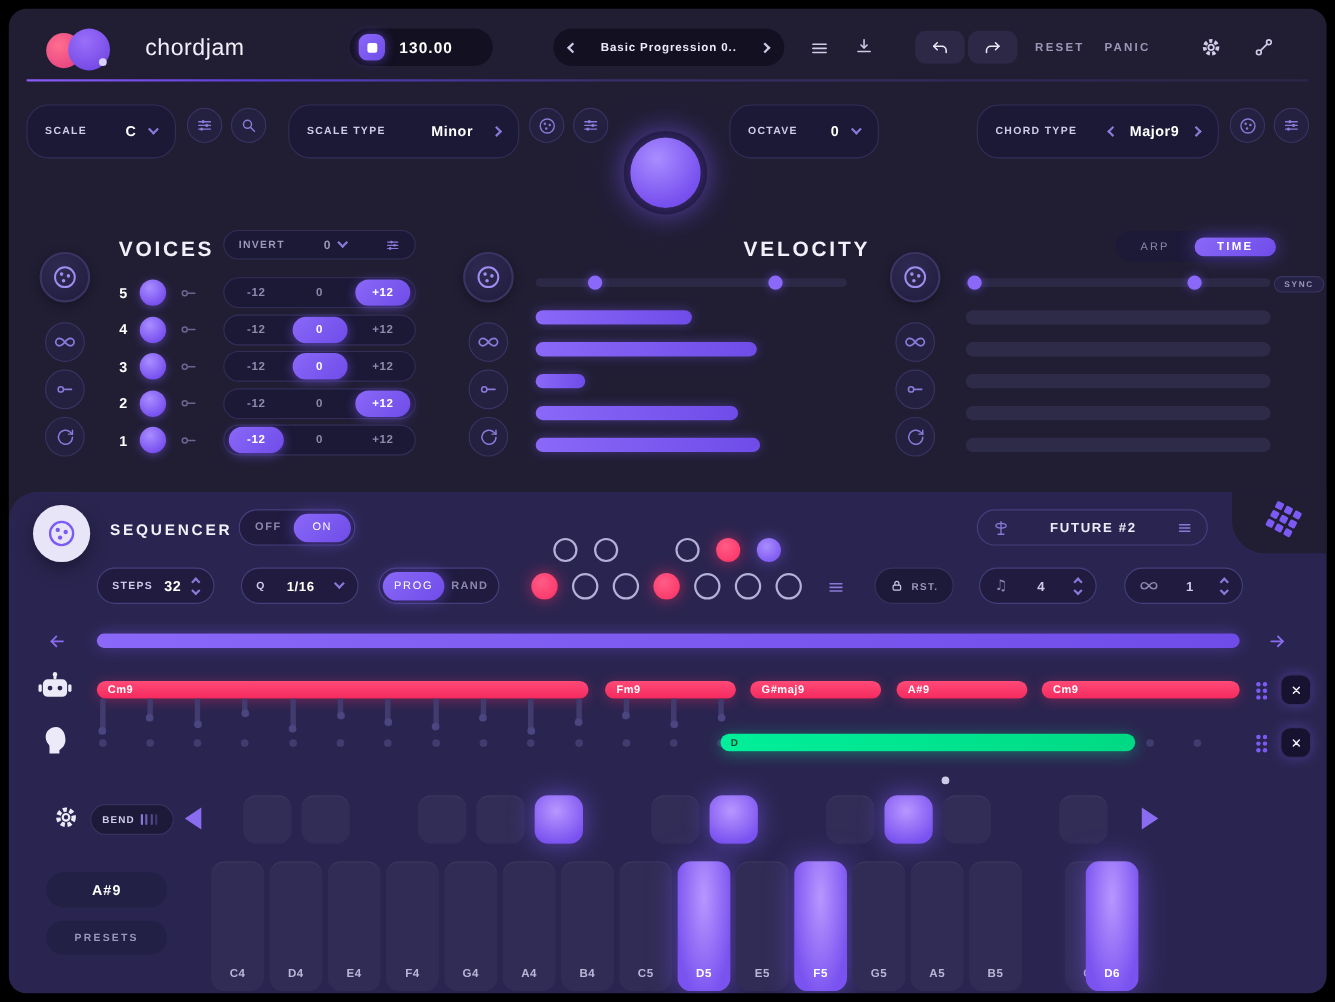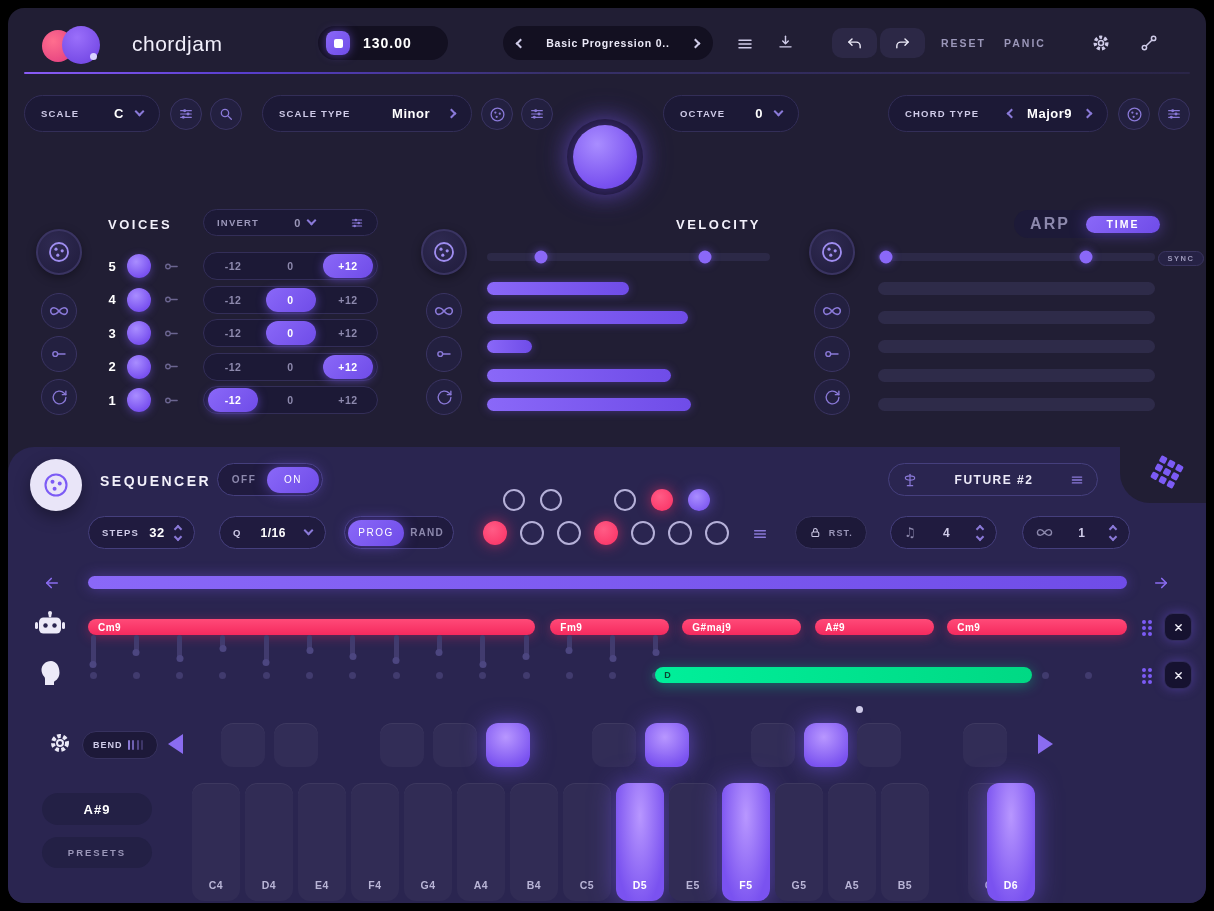--- a/index.html
+++ b/index.html
@@ -39,21 +39,21 @@
   .hbtn { position:absolute; top:20px; width:45px; height:30px; border-radius:10px; background:#2c2846; display:flex; align-items:center; justify-content:center; }
   #undo-btn { left:824px; } #redo-btn { left:872px; }
   #reset-btn, #panic-btn { position:absolute; top:29px; font-size:10.5px; font-weight:bold; letter-spacing:2px; color:#9b97b9; cursor:default; }
   #reset-btn { left:933px; } #panic-btn { left:996px; }
   #settings-icon { position:absolute; left:1083px; top:25px; }
   #patch-icon { position:absolute; left:1131px; top:25px; }
   #header-divider { position:absolute; left:16px; top:64px; width:1166px; height:2px; border-radius:1px;
     background:linear-gradient(90deg,#8a5cf6 0%,#5a3fd0 18%,#37306a 45%,#2a2548 100%); }
 
   
-  .ctl-pill { background:#1c1936; border:1px solid #332e58; border-radius:20px; height:37px; padding:0 16px; }
+  .ctl-pill { background:#1c1936; border:1px solid #332e58; border-radius:20px; height:49px; padding:0 16px; }
   #scale-pill { left:16px; top:87px; width:136px; }
   #scale-type-pill { left:254px; top:87px; width:210px; }
   #octave-pill { left:655px; top:87px; width:136px; }
   #chord-type-pill { left:880px; top:87px; width:220px; }
   .sp { flex:1; }
   .circ-btn { position:absolute; border-radius:50%; background:#232040; border:1.5px solid #3a3462; display:flex; align-items:center; justify-content:center; }
   .circ-btn.s32 { width:32px; height:32px; }
   #scale-sliders-btn { left:162px; top:90px; } #scale-search-btn { left:202px; top:90px; }
   #st-dice-btn { left:473px; top:90px; } #st-sliders-btn { left:513px; top:90px; }
   #ct-dice-btn { left:1110px; top:90px; } #ct-sliders-btn { left:1150px; top:90px; }
@@ -62,21 +62,21 @@
 
   
   .icon-col { position:absolute; top:221px; width:46px; display:flex; flex-direction:column; align-items:center; }
   #voices-icons { left:28px; } #velocity-icons { left:413px; } #time-icons { left:801px; }
   .icon-col .circ-btn { position:static; }
   .circ-btn.knob { width:46px; height:46px; background:radial-gradient(circle at 40% 32%, #2f2a52, #201c3c); border:2px solid #3a3462; box-shadow:0 3px 10px rgba(0,0,0,.35); }
   .circ-btn.small { width:36px; height:36px; margin-top:7px; }
   .circ-btn.small.first { margin-top:18px; }
   .icwrap { display:flex; align-items:center; justify-content:center; }
 
-  .sec-title { position:absolute; font-size:13px; font-weight:bold; letter-spacing:2.5px; color:#f2f0fa; }
+  .sec-title { position:absolute; font-size:19px; font-weight:bold; letter-spacing:2.5px; color:#f2f0fa; }
   #voices-title { left:100px; top:209px; }
   #velocity-title { left:668px; top:209px; width:130px; }
   #seq-title { left:92px; top:26px; font-size:14px; }
 
   #invert-pill { left:195px; top:201px; width:175px; height:27px; border-radius:13.5px; background:#1c1936; border:1px solid #332e58; padding:0 13px; gap:6px; }
   #voice-rows { position:absolute; left:96px; top:244px; }
   .vrow { display:flex; align-items:center; height:28px; margin-bottom:5.5px; }
   .vnum { width:16px; text-align:center; font-size:13px; font-weight:bold; color:#fff; margin-right:7px; }
   .vtoggle { width:24px; height:24px; border-radius:50%; background:radial-gradient(circle at 38% 32%, #a98dff, #7a52f0 70%, #6643dd); box-shadow:0 2px 8px rgba(124,91,245,.45); margin-right:12px; flex:none; }
   .vlink { width:20px; margin-right:10px; display:flex; }
@@ -90,21 +90,21 @@
   .handle { position:absolute; top:50%; width:13px; height:13px; border-radius:50%; background:#8a68f8; transform:translate(-50%,-50%); box-shadow:0 0 8px rgba(124,91,245,.6); }
   .bars { position:absolute; }
   #velocity-bars { left:479px; top:274px; width:283px; }
   #time-bars { left:870px; top:274px; width:277px; }
   .bar-track { height:13px; border-radius:6.5px; margin-bottom:16px; position:relative; }
   .bar-track.vel { background:transparent; }
   .bar-track.empty { background:#2e2b49; }
   .bar-fill { position:absolute; left:0; top:0; bottom:0; border-radius:6.5px; background:linear-gradient(90deg,#8a68f8,#6f4ce8); box-shadow:0 0 10px rgba(124,91,245,.4); }
 
   #arptime { position:absolute; left:1006px; top:202px; width:146px; height:28px; border-radius:14px; background:#1d1a38; display:flex; align-items:center; }
-  #arp-label { flex:1; text-align:center; font-size:16px; font-weight:bold; letter-spacing:2px; color:#8d89ad; }
+  #arp-label { flex:1; text-align:center; font-size:10px; font-weight:normal; letter-spacing:2px; color:#8d89ad; }
   #time-btn { width:74px; height:17px; border-radius:14px; background:linear-gradient(135deg,#8a68f8,#6f4ce8); color:#fff; display:flex; align-items:center; justify-content:center; font-size:10.5px; font-weight:bold; letter-spacing:2px; box-shadow:0 0 16px rgba(124,91,245,.55); }
   #sync-label { position:absolute; left:1150px; top:243px; width:46px; height:15px; border-radius:7.5px; background:#262245; border:1px solid #3a3560; display:flex; align-items:center; justify-content:center; font-size:7.5px; font-weight:bold; letter-spacing:1.5px; color:#9b97b9; }
 
   
   #seq-panel { position:absolute; left:0; top:439px; width:1198px; height:456px; background:#2a2550; border-radius:26px 26px 16px 16px; }
   #seq-corner { position:absolute; right:0; top:0; width:86px; height:56px; background:#211e34; border-bottom-left-radius:30px; }
   #waffle { position:absolute; right:24px; top:10px; transform:rotate(28deg); }
   #seq-rand-btn { position:absolute; left:22px; top:12px; width:52px; height:52px; border-radius:50%; background:#e9e5f8; box-shadow:0 6px 16px rgba(0,0,0,.35); display:flex; align-items:center; justify-content:center; }
   .ppill { background:#201b3f; border:1.5px solid #453f7d; border-radius:16.5px; height:33px; padding:0 13px; }
   #onoff { left:209px; top:16px; width:106px; padding:0 3px; justify-content:space-between; }

